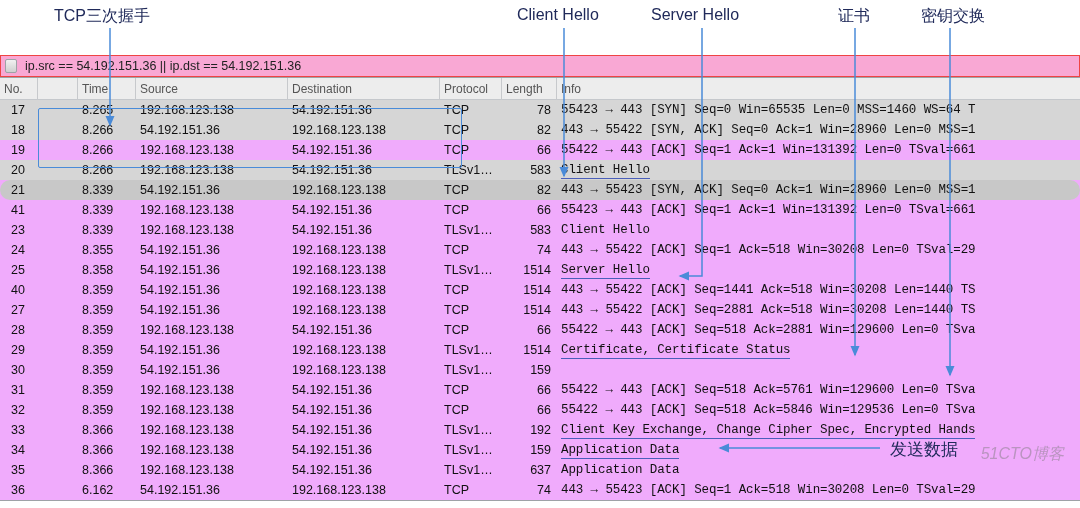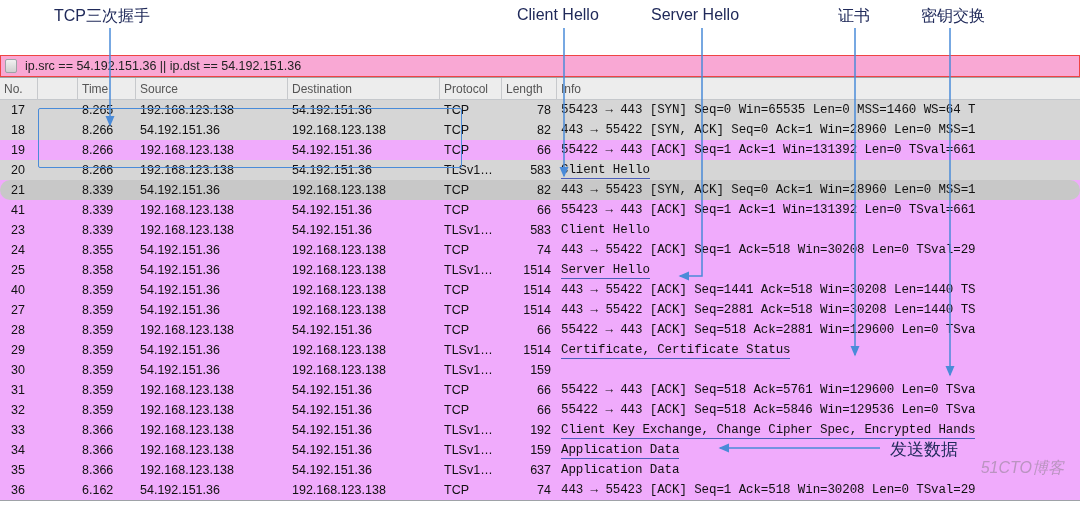--- a/index.html
+++ b/index.html
@@ -100,21 +100,21 @@
     border-radius:2px;
     pointer-events:none;
     z-index:15;
   }
   
   .ul { border-bottom:1.5px solid #4a5fba; padding-bottom:1px; }
 
   .watermark {
     position:absolute;
     right:16px;
-    bottom:22px;
+    bottom:36px;
     font-size:16px;
     color:rgba(120,120,120,0.45);
     font-style:italic;
     z-index:25;
     text-align:right;
   }
 </style>
 </head>
 <body>
 

